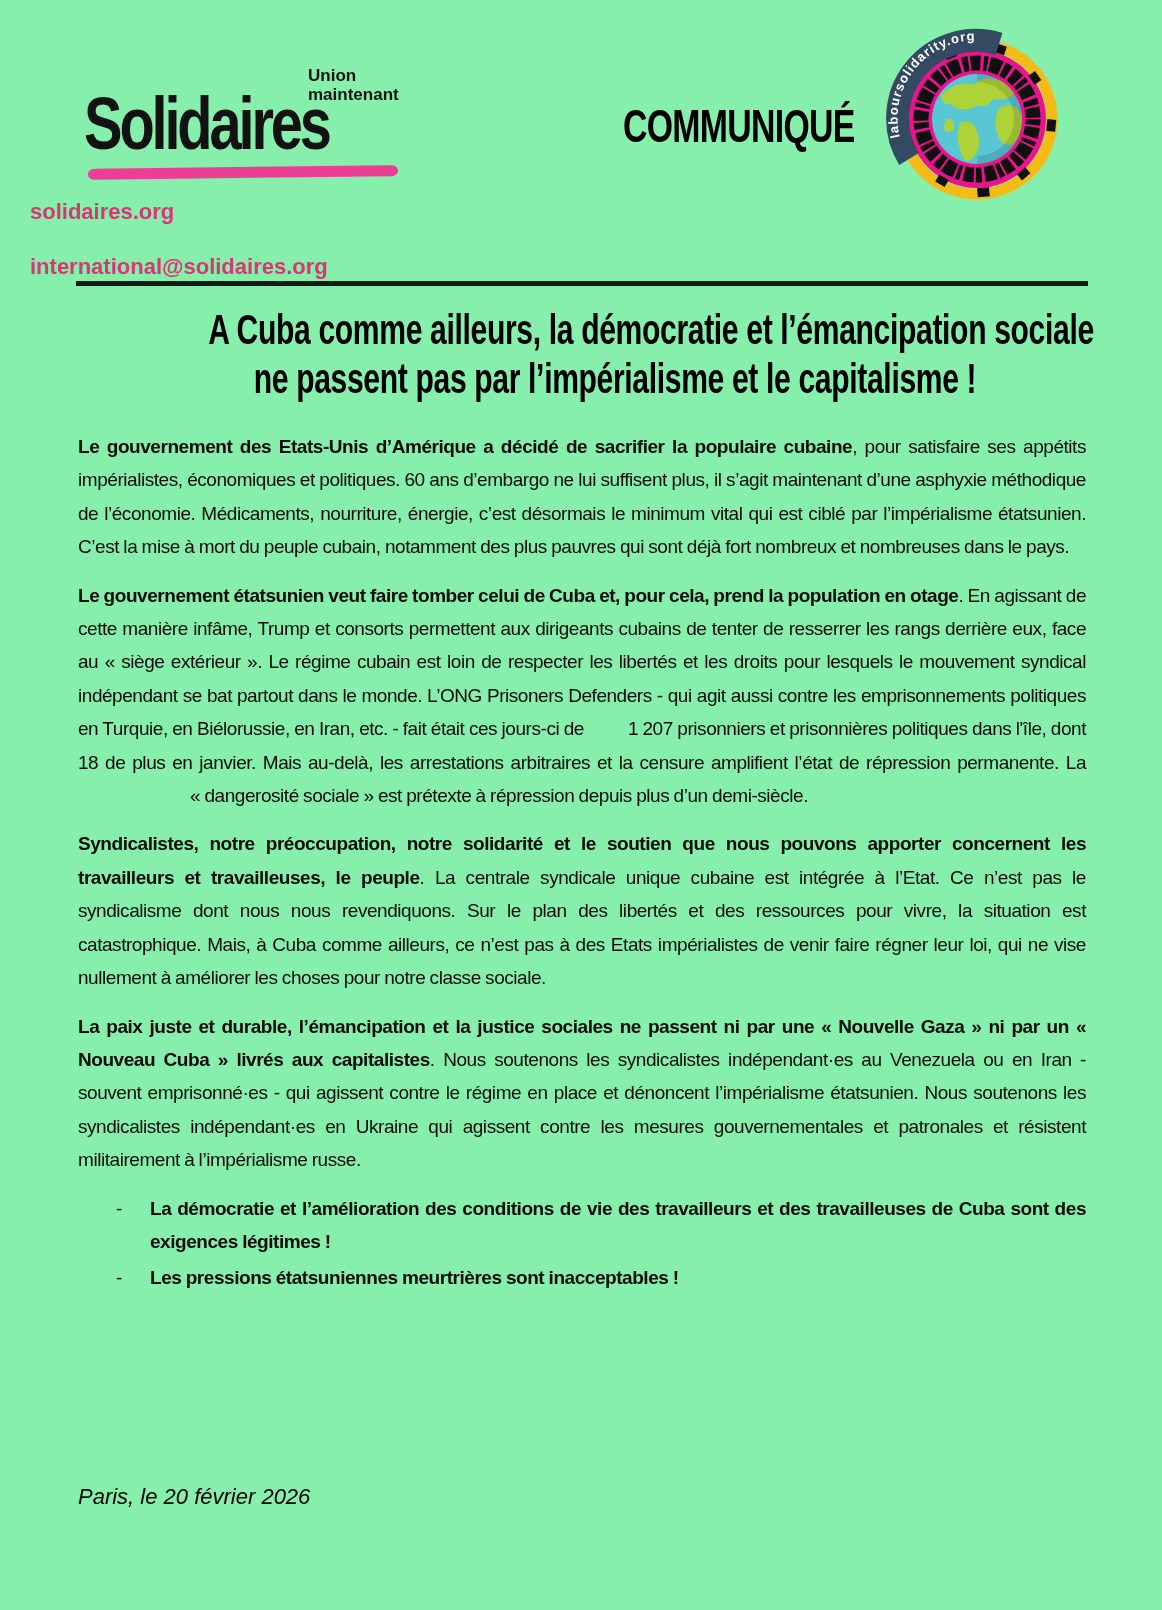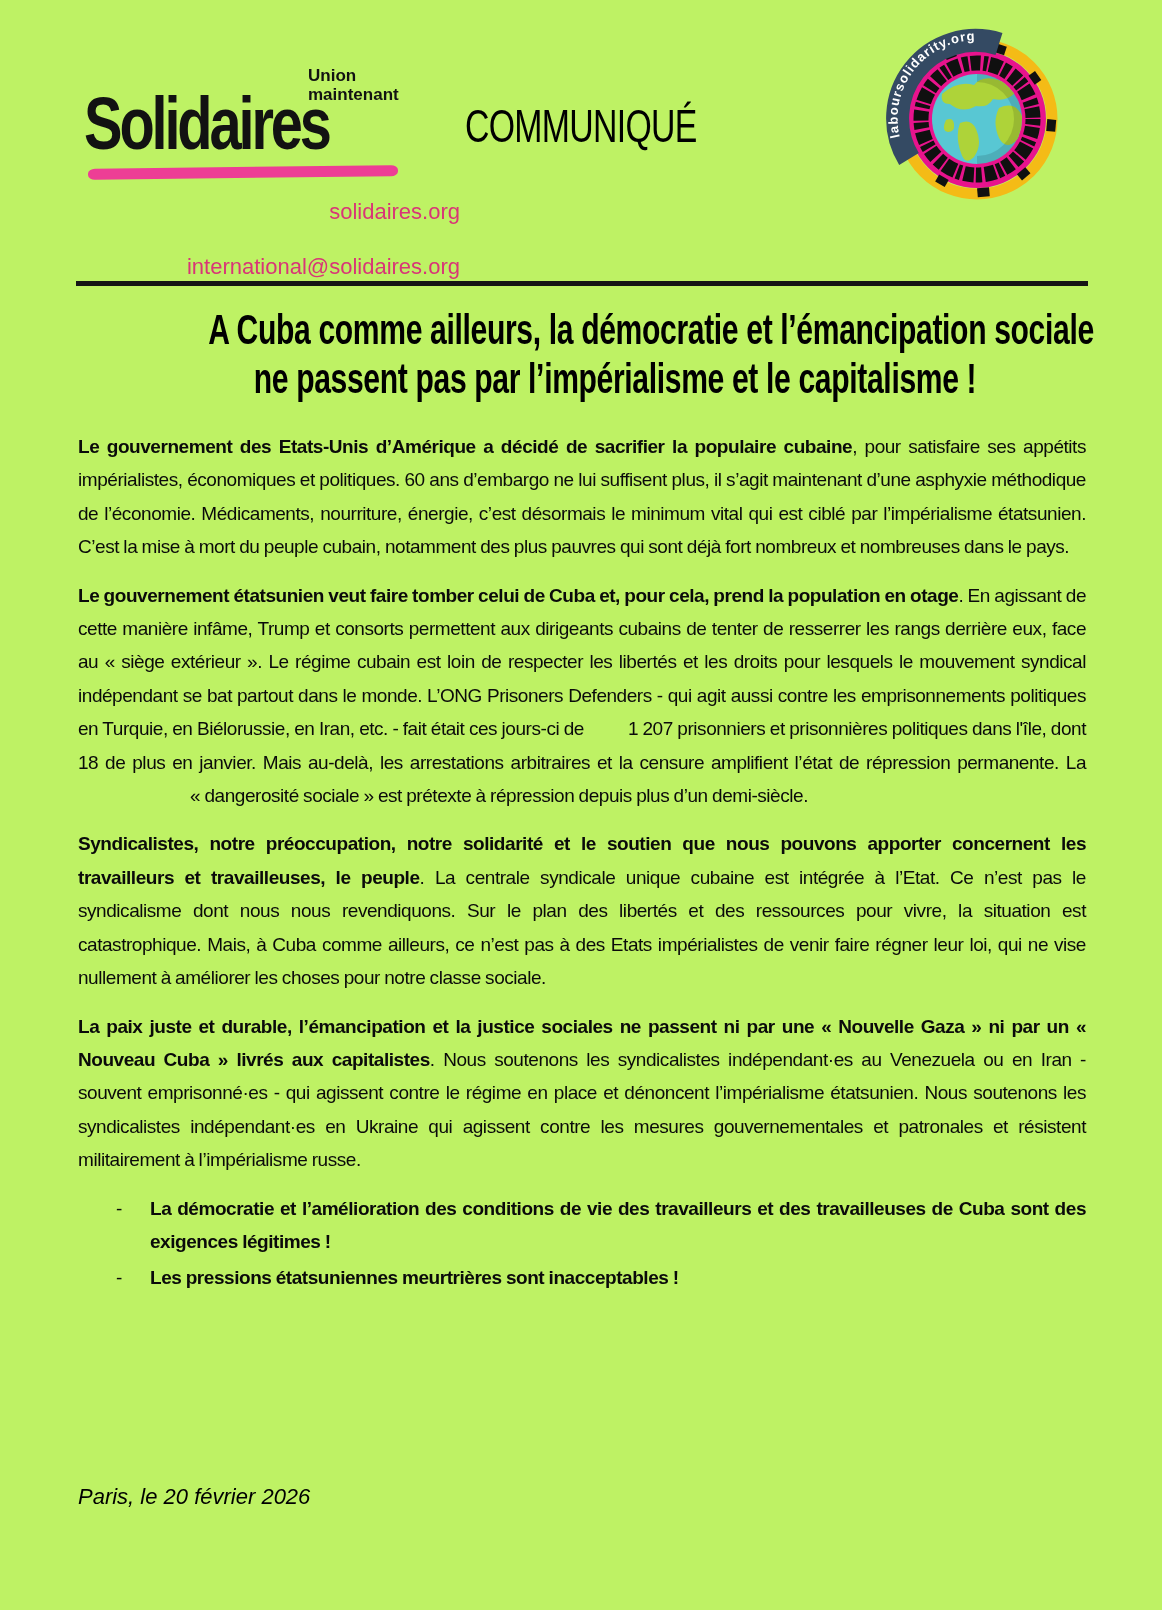--- a/index.html
+++ b/index.html
@@ -1,32 +1,32 @@
 <!DOCTYPE html>
 <html lang="fr"><head>
 <meta charset="utf-8">
 <style>
   html,body{margin:0;padding:0;background:#fff;}
-  .page{position:relative;width:1162px;height:1610px;background:#bef264;
+  .page{position:relative;width:1162px;height:1610px;background:#86efac;
         font-family:"Liberation Sans",sans-serif;overflow:hidden;color:#0a0a0a;}
 
   
   .wordmark{position:absolute;left:84px;top:84px;font-size:74px;font-weight:bold;
             letter-spacing:-4px;color:#121212;transform:scaleX(0.78);
             transform-origin:left center;white-space:nowrap;line-height:80px;}
   .union-label{position:absolute;left:308px;top:66px;font-size:17px;font-weight:bold;
                color:#121212;line-height:19px;}
   .brush-underline{position:absolute;left:88px;top:167px;width:310px;height:11px;
                    background:#ed3e95;border-radius:7px/5px;transform:rotate(-0.7deg);}
-  .contact{position:absolute;left:40px;top:197px;width:420px;text-align:right;
-           color:#d93577;font-weight:normal;}
+  .contact{position:absolute;left:30px;top:197px;width:420px;text-align:left;
+           color:#d93577;font-weight:bold;}
   .contact .site{font-size:22px;line-height:30px;}
   .contact .mail{font-size:22px;line-height:30px;margin-top:25px;}
-  .communique{position:absolute;left:420px;top:98px;width:480px;text-align:left;
-              font-size:47px;font-weight:normal;color:#000;}
+  .communique{position:absolute;left:420px;top:98px;width:480px;text-align:right;
+              font-size:47px;font-weight:bold;color:#000;}
   .communique .squeeze{display:inline-block;transform:scaleX(0.72);
                        transform-origin:center;letter-spacing:-1px;white-space:nowrap;}
   .badge{position:absolute;left:886px;top:28px;width:182px;height:182px;}
   .rule{position:absolute;left:76px;top:281px;width:1012px;height:5px;background:#151515;}
 
   
   .doc-title{position:absolute;left:0;top:297px;width:1162px;text-align:center;
              font-weight:bold;color:#000;font-size:43px;line-height:49px;}
   .doc-title .tline{display:block;transform:scaleX(0.70);transform-origin:center;
                     white-space:nowrap;letter-spacing:-0.5px;}

